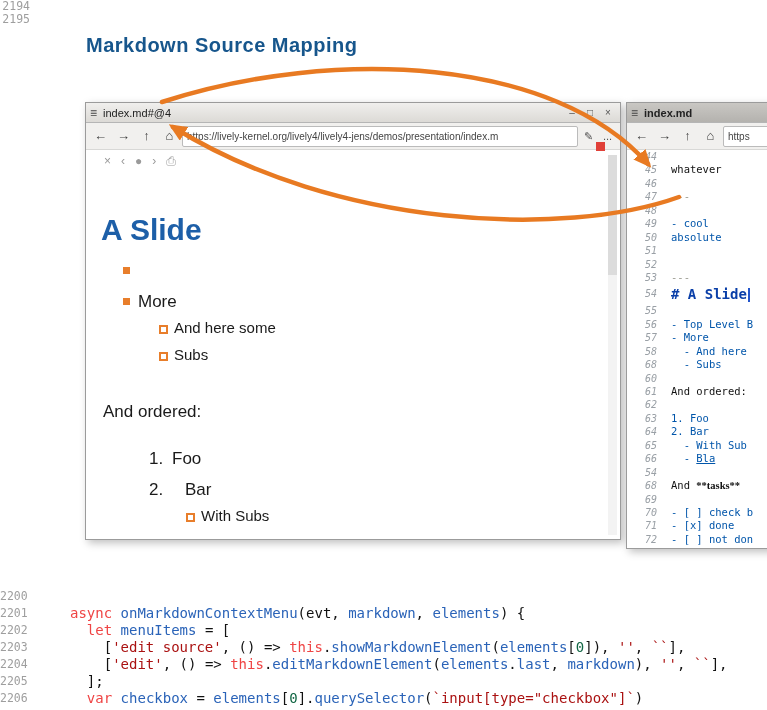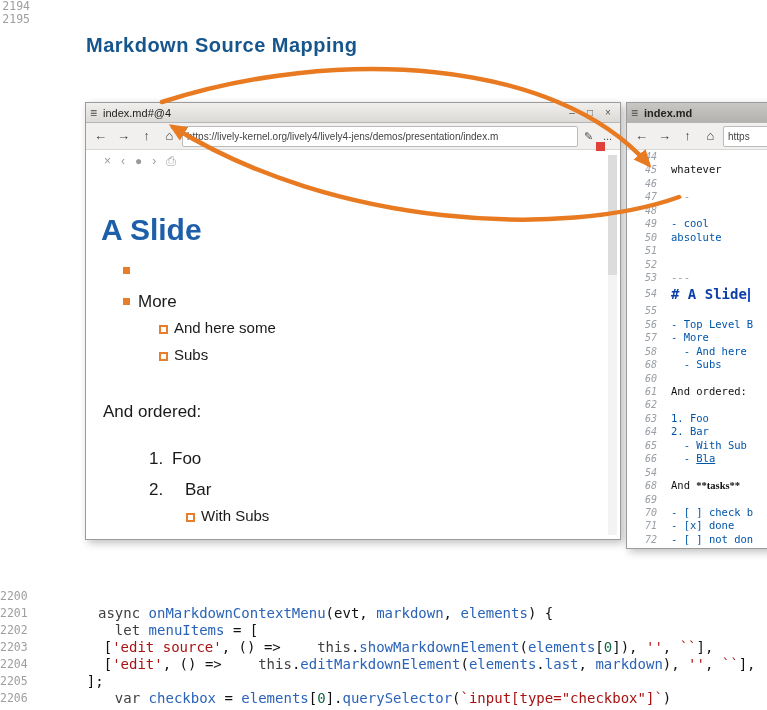--- a/index.html
+++ b/index.html
@@ -57,21 +57,21 @@
   .ed-ln{flex:0 0 36px;width:36px;box-sizing:border-box;text-align:right;padding-right:6px;
     color:#9aa0a6;font-size:10px;font-style:italic;}
   .ed-tx{padding-left:8px;white-space:pre;}
   .ed-h .ed-tx{font-size:14px;}
   .ed-cursor{display:inline-block;width:2px;height:14px;background:#2255cc;vertical-align:middle;margin-left:1px;}
   
   .c-pl{color:#111;} .c-ls{color:#0055aa;} .c-hr{color:#9a9a8f;}
   .c-hd{color:#0a3fa8;font-weight:bold;} .c-st{color:#111;font-weight:bold;font-family:Liberation Serif, serif;}
   .c-lk{color:#0055aa;text-decoration:underline;}
   
-  .c-kw{color:#404040;margin-left:28px;} .c-def{color:#2a63b8;} .c-var{color:#2a63b8;}
+  .c-kw{color:#ef4444;} .c-def{color:#2a63b8;} .c-var{color:#2a63b8;}
   .c-prop{color:#2a63b8;} .c-str{color:#aa1111;} .c-num{color:#116644;}
   
   .code{position:absolute;left:70px;top:588px;right:0;overflow:hidden;
     font-family:"DejaVu Sans Mono",monospace;font-size:14px;}
   .code-row{height:17px;line-height:17px;white-space:pre;overflow:hidden;}
   
   .arrows{position:absolute;left:0;top:0;pointer-events:none;z-index:50;}
 </style>
 </head>
 <body>

